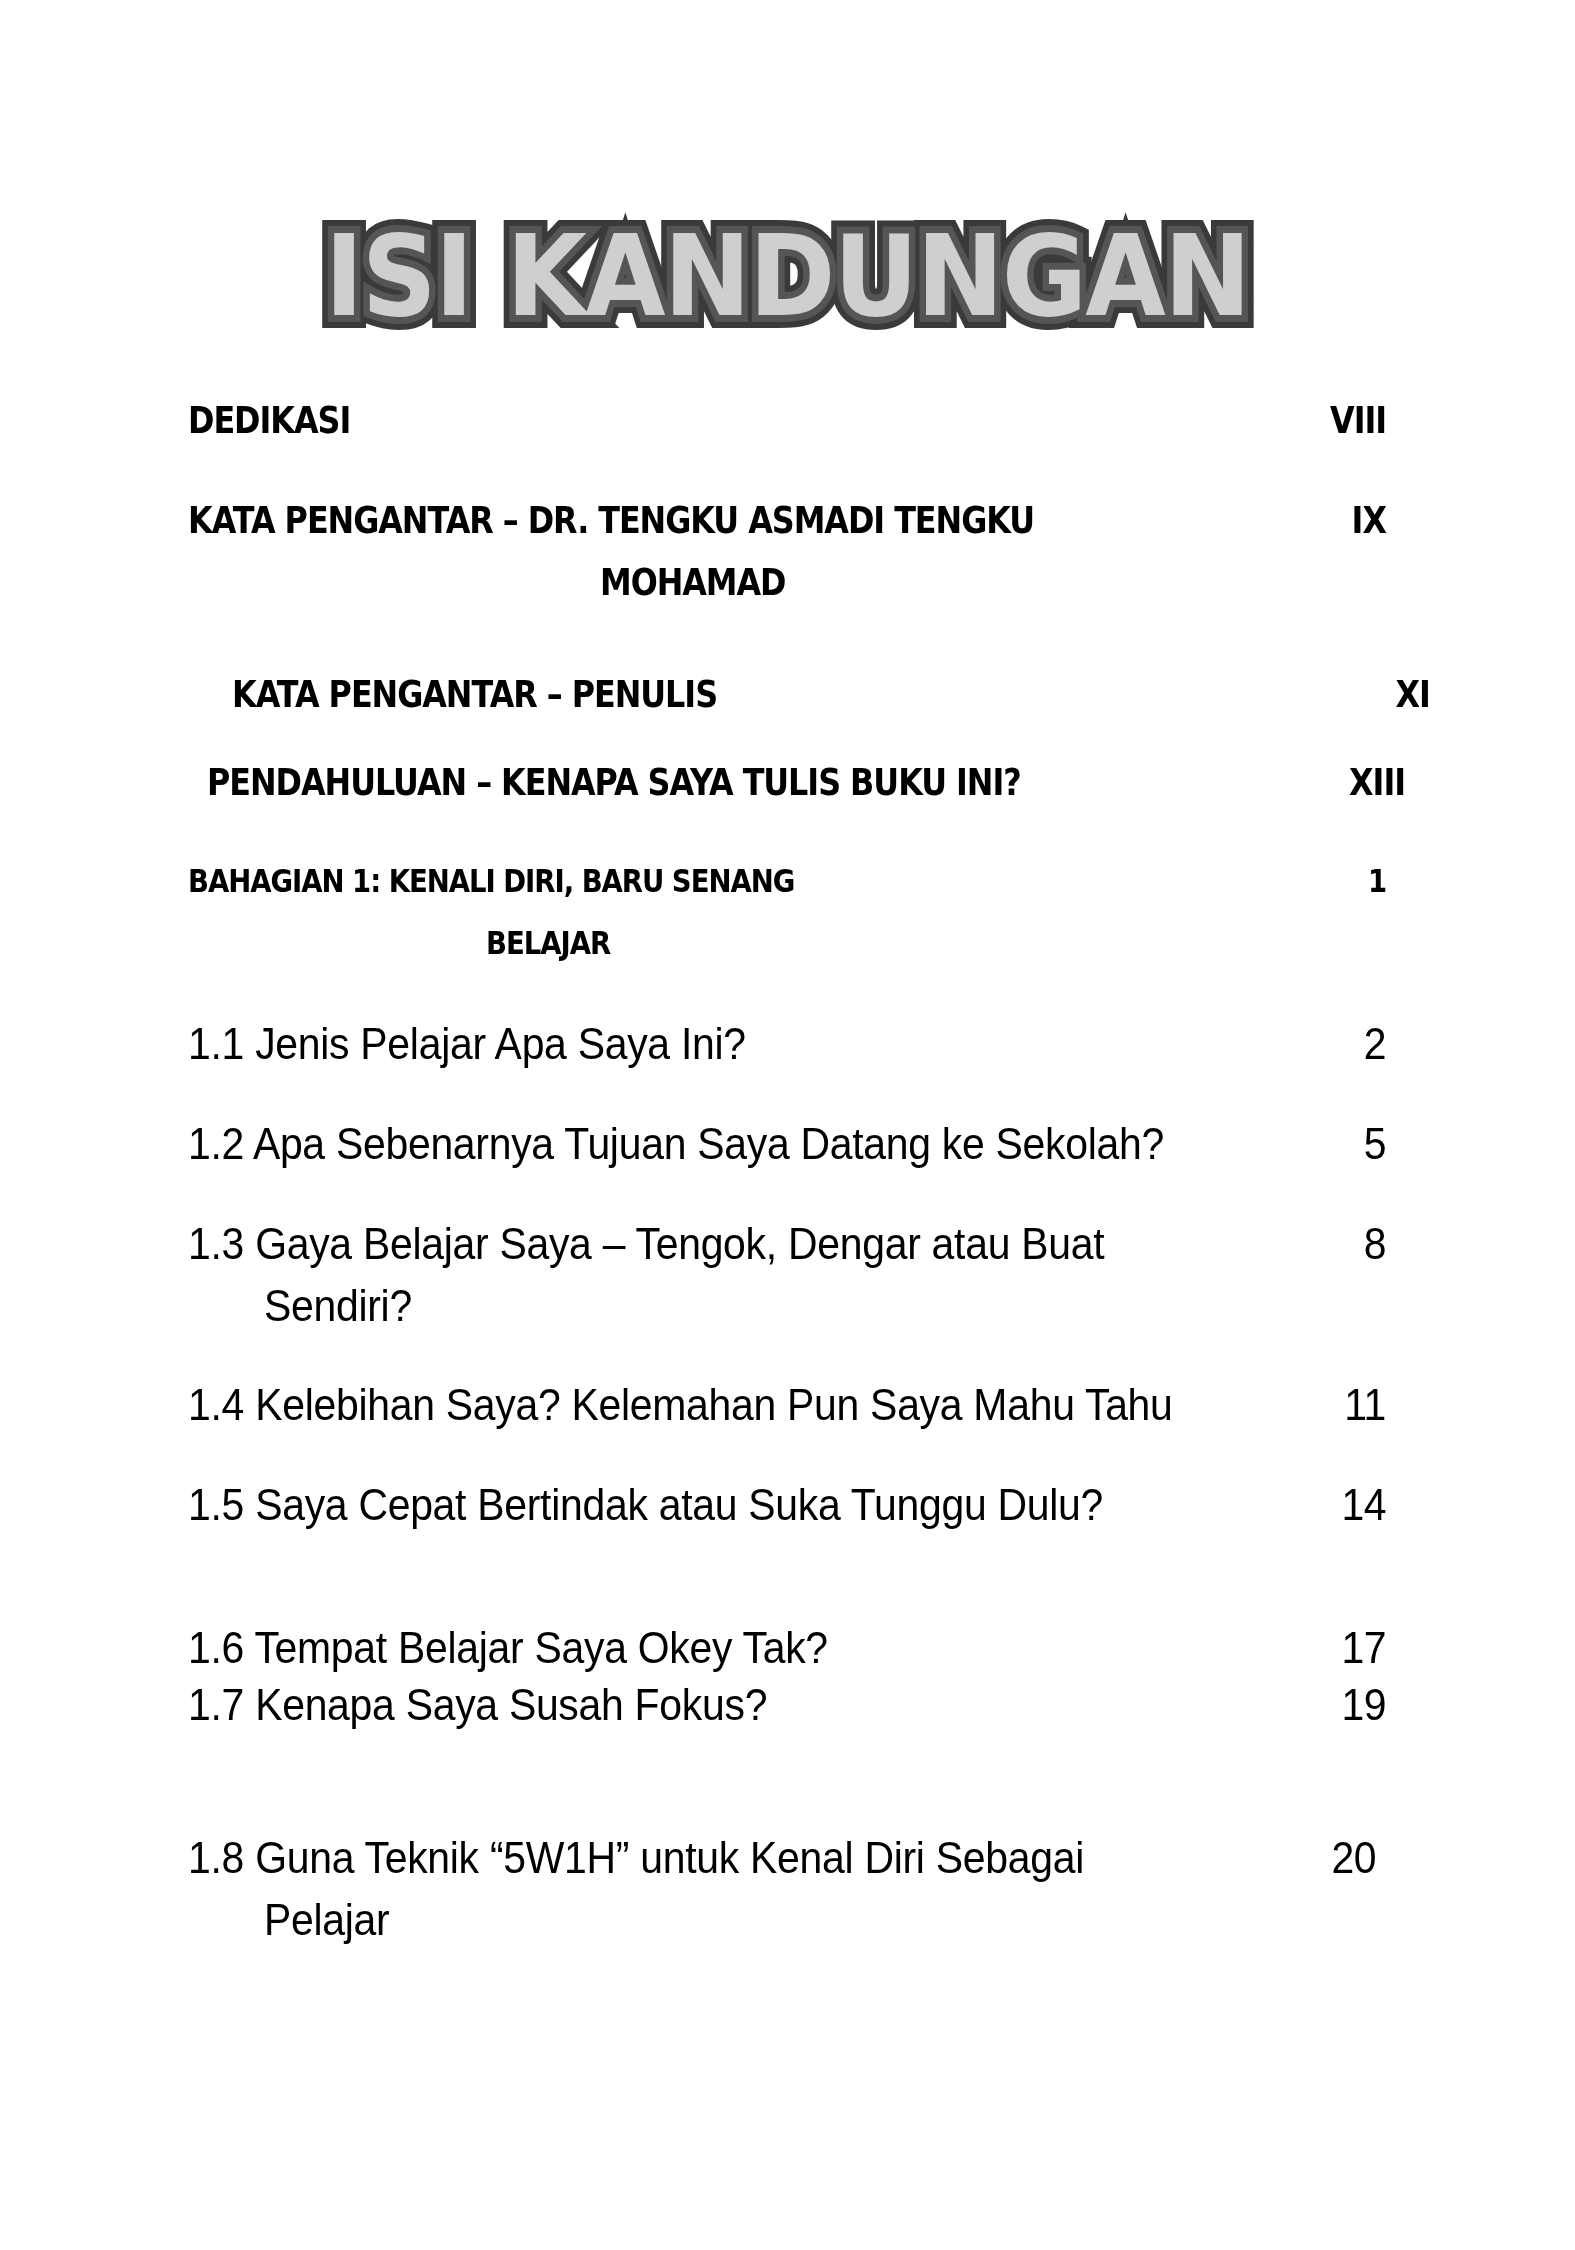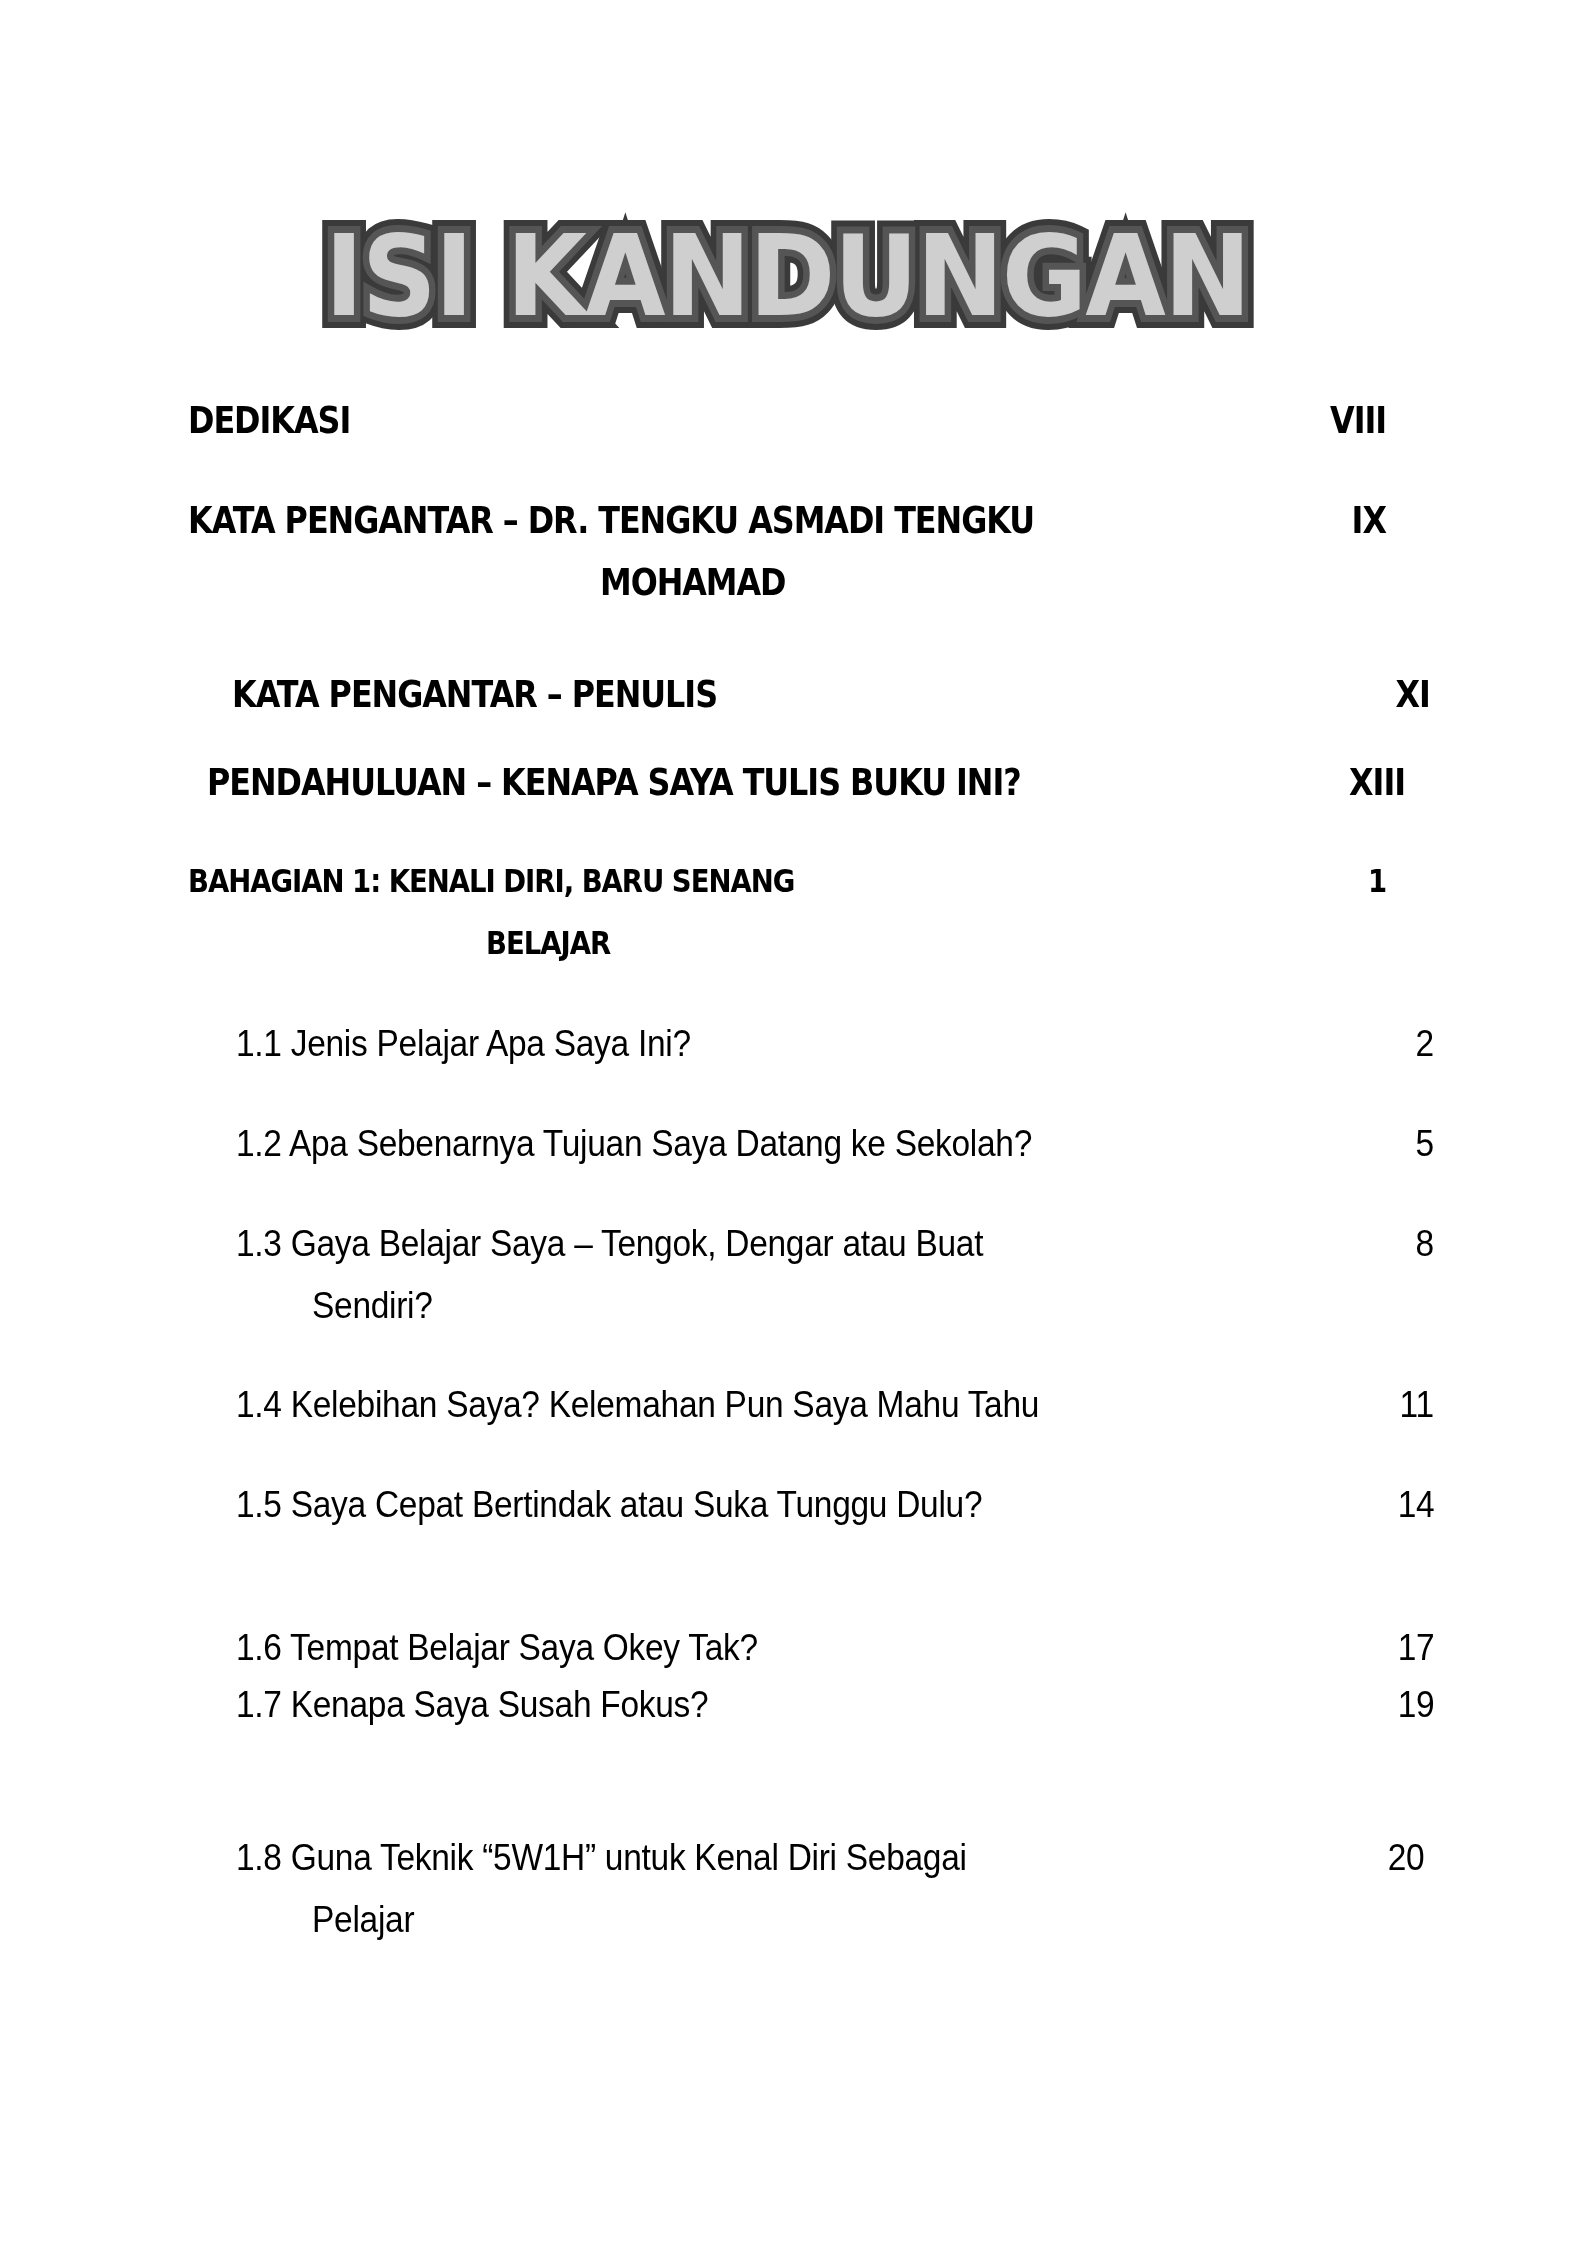--- a/index.html
+++ b/index.html
@@ -122,24 +122,23 @@
       transform-origin: left center;
     }
     .section .page-no {
       transform-origin: right center;
     }
 
     
     .sub {
       font-family: "Liberation Sans", sans-serif;
       font-weight: normal;
-      font-size: 36px;
+      font-size: 44px;
       line-height: 62px;
       letter-spacing: -0.3px;
-      margin-left: 48px;
     }
     .sub .label, .sub .label-cont, .sub .page-no {
       transform: scaleX(0.93);
       transform-origin: left center;
     }
     .sub .page-no {
       transform-origin: right center;
     }
   </style>
 </head>

